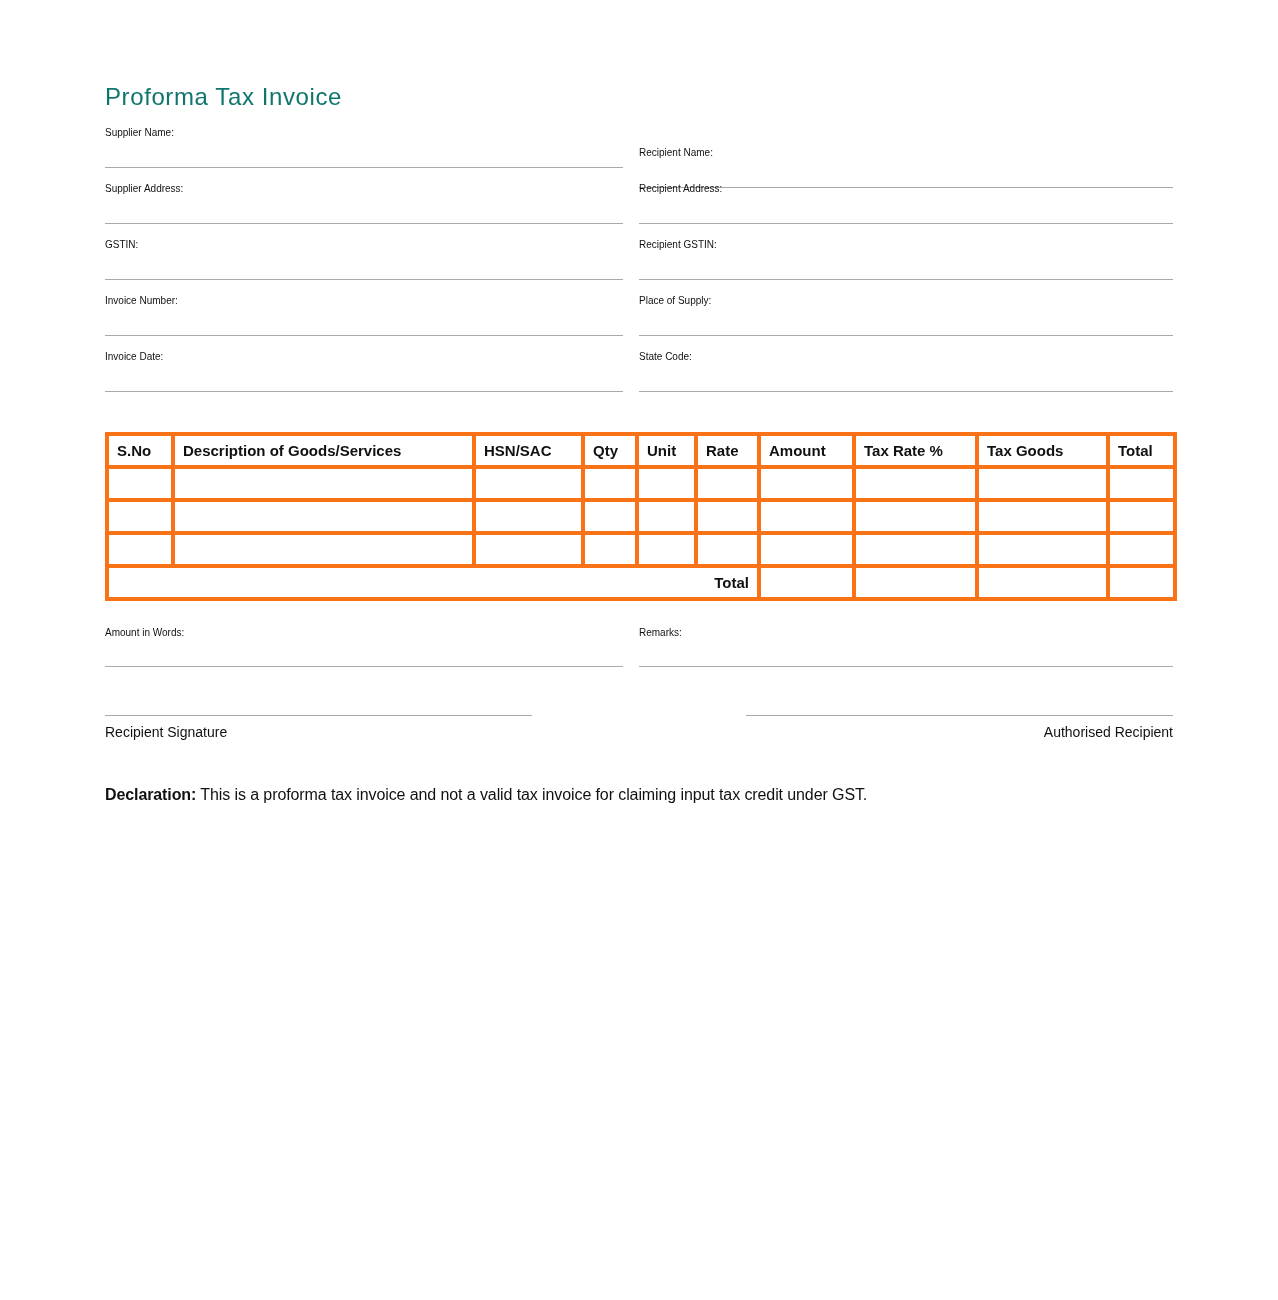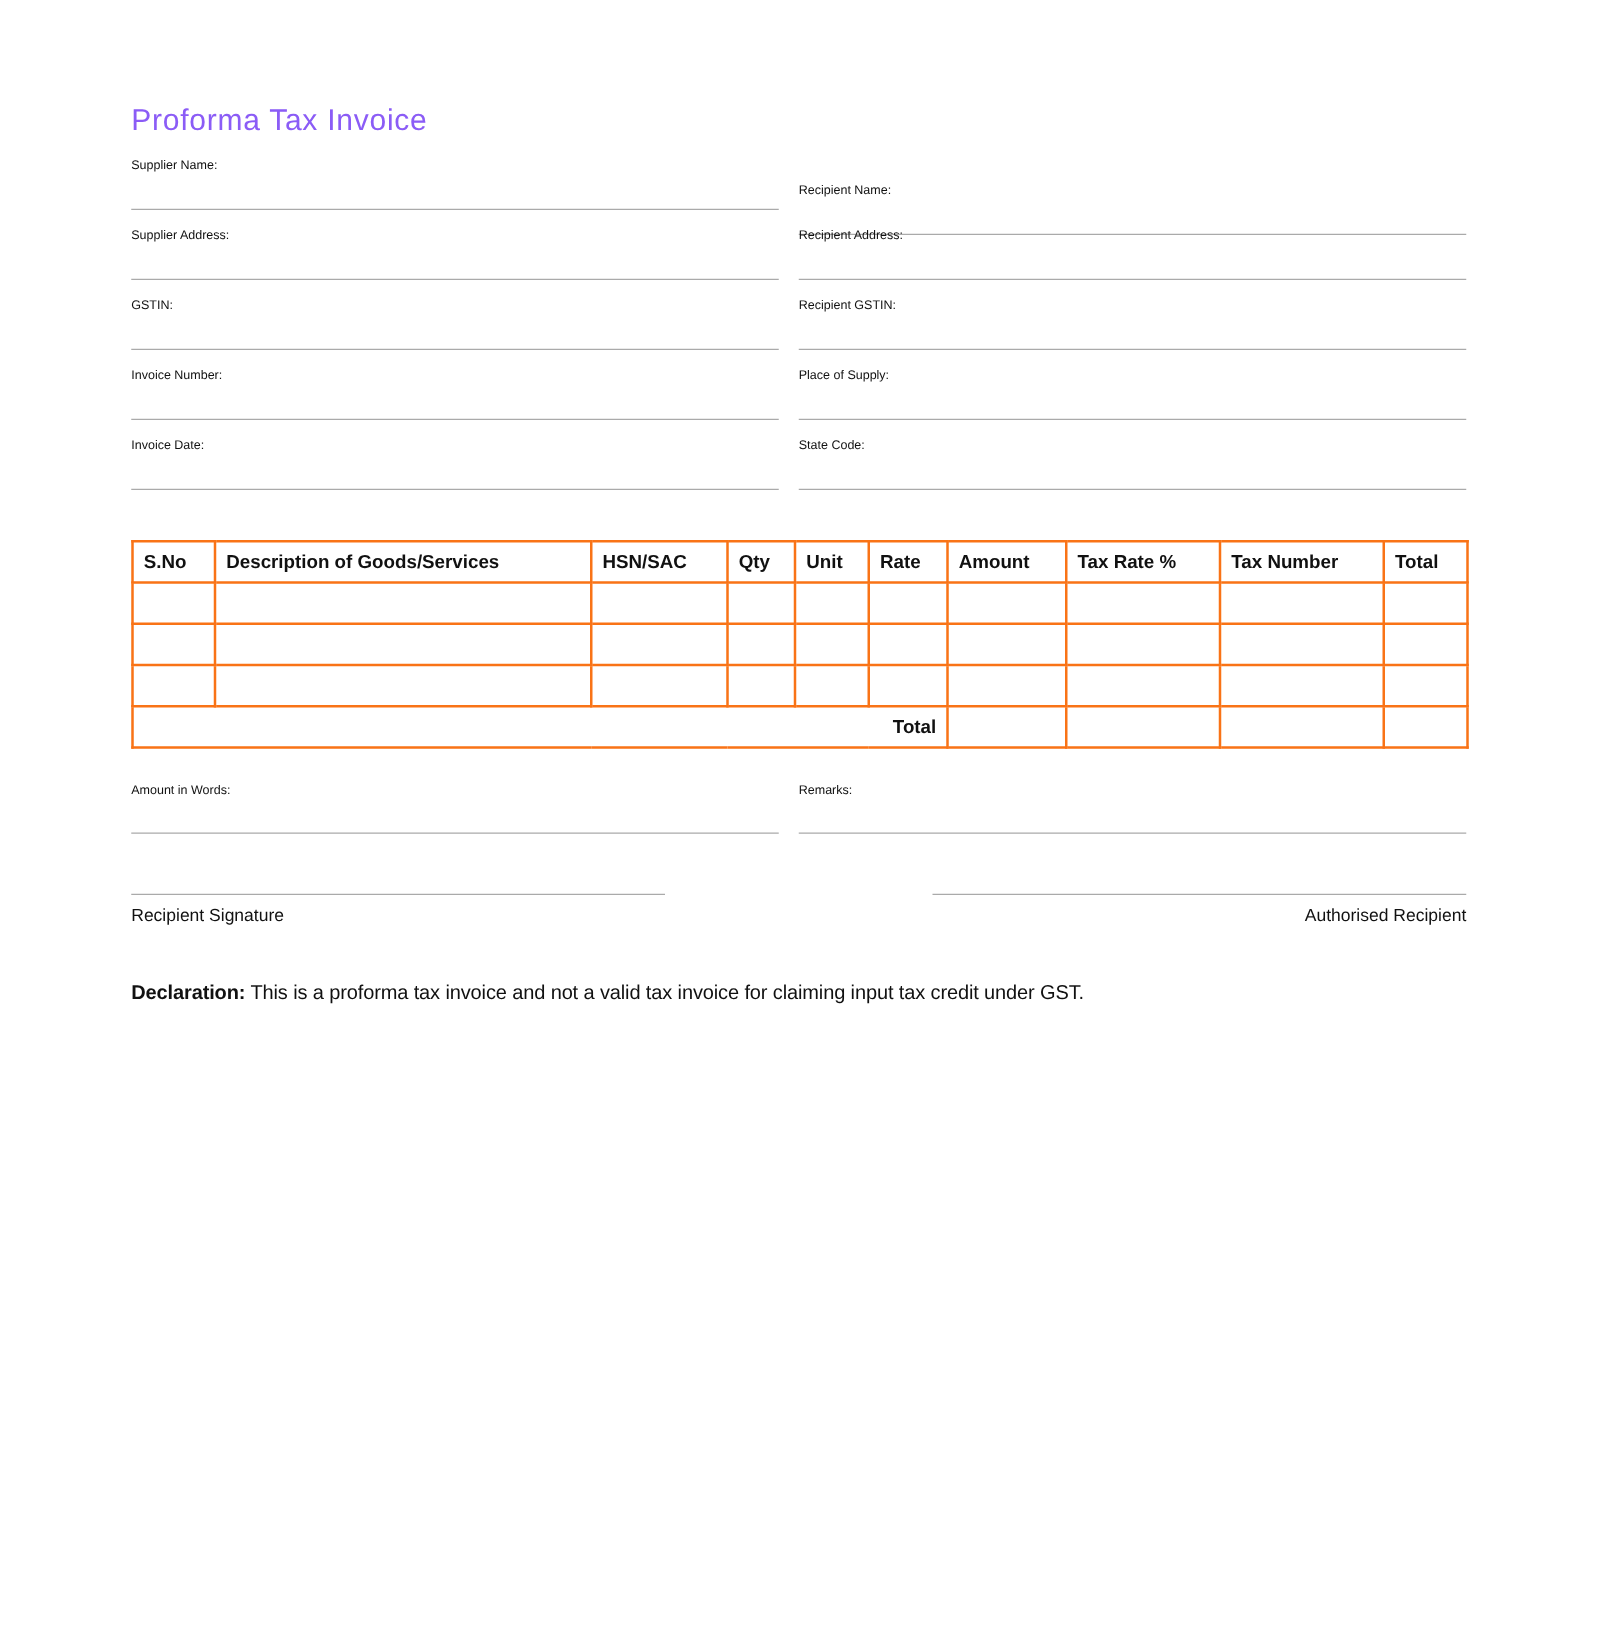--- a/index.html
+++ b/index.html
@@ -3,39 +3,39 @@
   <meta charset="utf-8">
   <style>
     html, body { margin: 0; padding: 0; background: #ffffff; }
     body {
       width: 1278px; height: 1300px; position: relative;
       font-family: "Liberation Sans", sans-serif; color: #111;
     }
     .page { position: absolute; left: 105px; top: 0; width: 1068px; }
     h1 {
       position: absolute; left: 0; top: 83px; margin: 0;
-      font-size: 24px; font-weight: normal; letter-spacing: 0.6px; color: #8b5cf6;
+      font-size: 24px; font-weight: normal; letter-spacing: 0.6px; color: #0f766e;
       white-space: nowrap;
     }
     .field {
       position: absolute; height: 40px;
       border-bottom: 1px solid #aaaaaa;
     }
     .field .label {
       position: absolute; left: 0; top: 0; font-size: 10px; color: #111;
       white-space: nowrap;
     }
     .col-left { left: 0; width: 518px; }
     .col-right { left: 534px; width: 534px; }
     table {
       position: absolute; left: 0; top: 432px; width: 1068px;
       border-collapse: collapse; table-layout: fixed;
     }
     th, td {
-      border: 2px solid #f97316; height: 33px; padding: 0 8px;
+      border: 4px solid #f97316; height: 33px; padding: 0 8px;
       font-size: 15px; text-align: left; box-sizing: border-box;
     }
     th { font-weight: bold; }
     td.total-label { text-align: right; font-weight: bold; }
     .sig-line {
       position: absolute; top: 715px; border-top: 1px solid #aaaaaa; height: 0;
     }
     .sig-label {
       position: absolute; top: 724px; font-size: 14px; white-space: nowrap;
     }
@@ -99,21 +99,21 @@
     <thead>
       <tr>
         <th>S.No</th>
         <th>Description of Goods/Services</th>
         <th>HSN/SAC</th>
         <th>Qty</th>
         <th>Unit</th>
         <th>Rate</th>
         <th>Amount</th>
         <th>Tax Rate %</th>
-        <th>Tax Number</th>
+        <th>Tax Goods</th>
         <th>Total</th>
       </tr>
     </thead>
     <tbody>
       <tr>
         <td></td>
         <td></td>
         <td></td>
         <td></td>
         <td></td>

